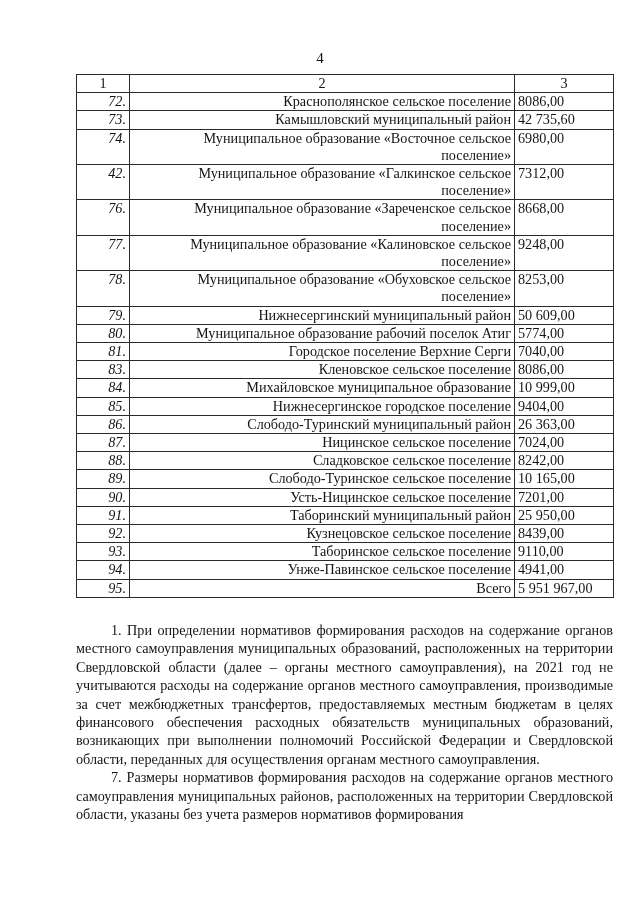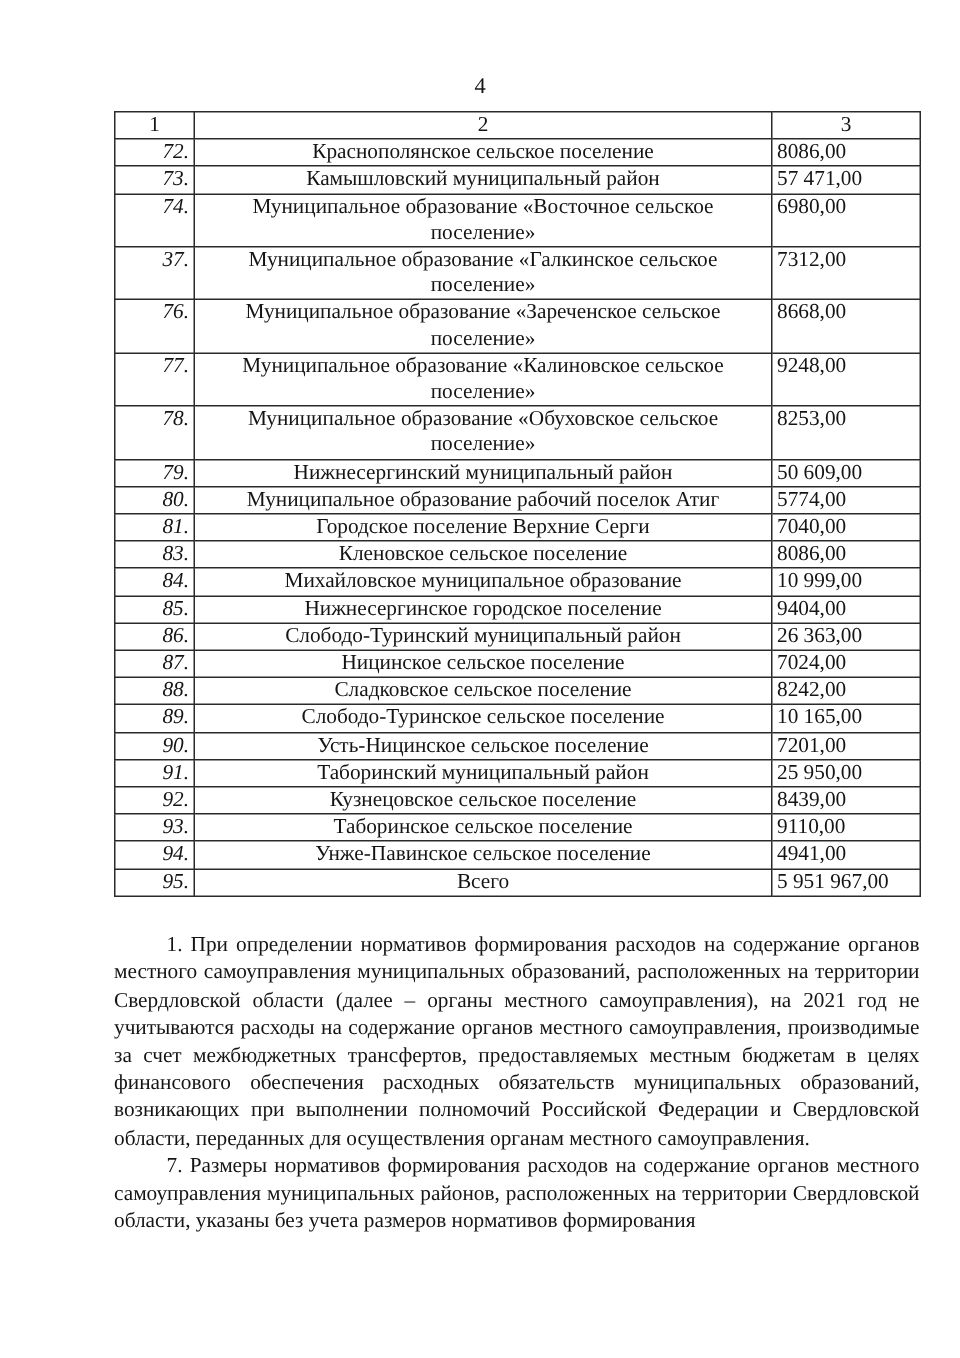--- a/index.html
+++ b/index.html
@@ -37,21 +37,21 @@
       border: 1.2px solid #2a2a2a;
       padding: 0 3px;
       vertical-align: top;
       line-height: 17.2px;
     }
     col.c1 { width: 53px; }
     col.c2 { width: 385px; }
     col.c3 { width: 99px; }
     td.num { text-align: right; font-style: italic; }
     td.val { text-align: left; white-space: nowrap; }
-    td.name { text-align: center; padding-left: 3px; }
+    td.name { text-align: right; padding-left: 3px; }
     tr.head td { text-align: center; }
     .notes {
       position: absolute;
       top: 621px;
       left: 76px;
       width: 537px;
       font-size: 14.2px;
       line-height: 18.4px;
       text-align: justify;
     }
@@ -83,29 +83,29 @@
       <td>3</td>
     </tr>
     <tr>
         <td class="num">72.</td>
         <td class="name">Краснополянское сельское поселение</td>
         <td class="val">8086,00</td>
       </tr>
     <tr>
         <td class="num">73.</td>
         <td class="name">Камышловский муниципальный район</td>
-        <td class="val">57 471,00</td>
+        <td class="val">42 735,60</td>
       </tr>
     <tr>
         <td class="num">74.</td>
         <td class="name">Муниципальное образование «Восточное сельское поселение»</td>
         <td class="val">6980,00</td>
       </tr>
     <tr>
-        <td class="num">37.</td>
+        <td class="num">42.</td>
         <td class="name">Муниципальное образование «Галкинское сельское поселение»</td>
         <td class="val">7312,00</td>
       </tr>
     <tr>
         <td class="num">76.</td>
         <td class="name">Муниципальное образование «Зареченское сельское поселение»</td>
         <td class="val">8668,00</td>
       </tr>
     <tr>
         <td class="num">77.</td>

